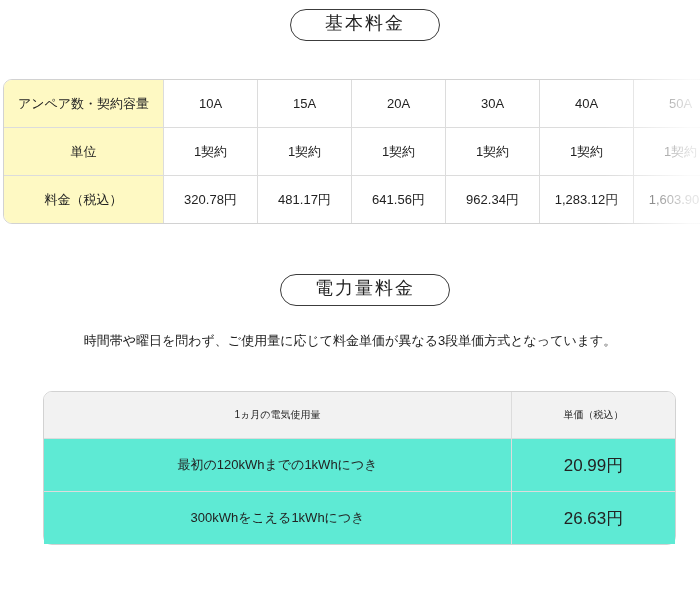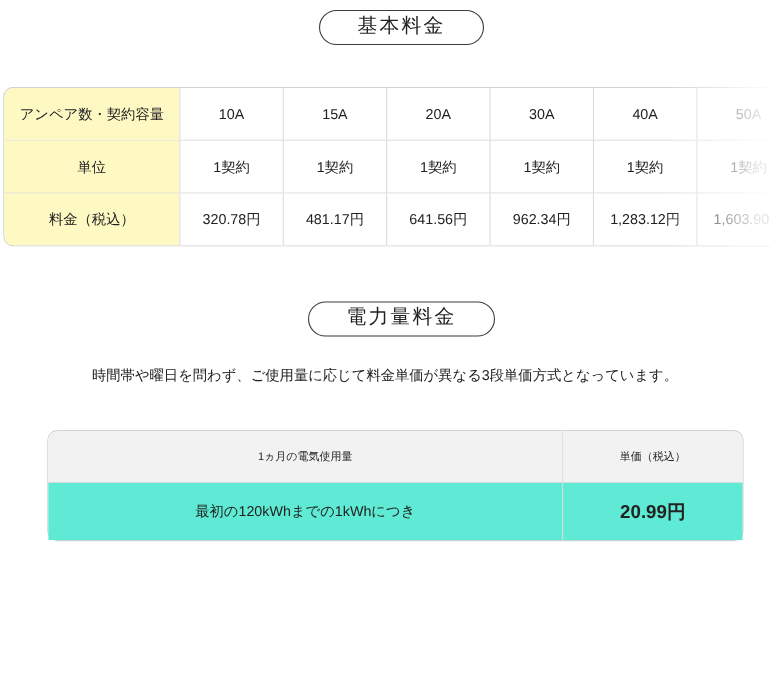--- a/index.html
+++ b/index.html
@@ -98,21 +98,21 @@
     height: 46px;
     background: #f2f2f2;
     font-size: 10px;
     font-weight: 400;
     border-bottom: 1px solid #dcdcdc;
   }
   .t2 th:first-child { width: 467px; border-top-left-radius: 8px; }
   .t2 th:last-child  { width: 163px; border-top-right-radius: 8px; border-left: 1px solid #dcdcdc; }
   .t2 td { height: 52px; background: #5eead4; }
   .t2 td.usage { font-size: 13px; }
-  .t2 td.price { font-size: 17px; font-weight: 700; border-left: 1px solid #dcdcdc; }
+  .t2 td.price { font-size: 17px; font-weight: 400; border-left: 1px solid #dcdcdc; }
   .t2 tr:not(:last-child) td { border-bottom: 1px solid #dcdcdc; }
 </style>
 </head>
 <body>
 
 <div class="page">
 
   <div class="pill">基本料金</div>
 
   <div class="t1-viewport">
@@ -157,16 +157,20 @@
   <table class="t2">
     <tbody>
       <tr>
         <th>1ヵ月の電気使用量</th>
         <th>単価（税込）</th>
       </tr>
       <tr>
         <td class="usage">最初の120kWhまでの1kWhにつき</td>
         <td class="price">20.99円</td>
       </tr>
+      <tr>
+        <td class="usage">300kWhをこえる1kWhにつき</td>
+        <td class="price">26.63円</td>
+      </tr>
     </tbody>
   </table>
 
 </div>
 
 </body></html>

